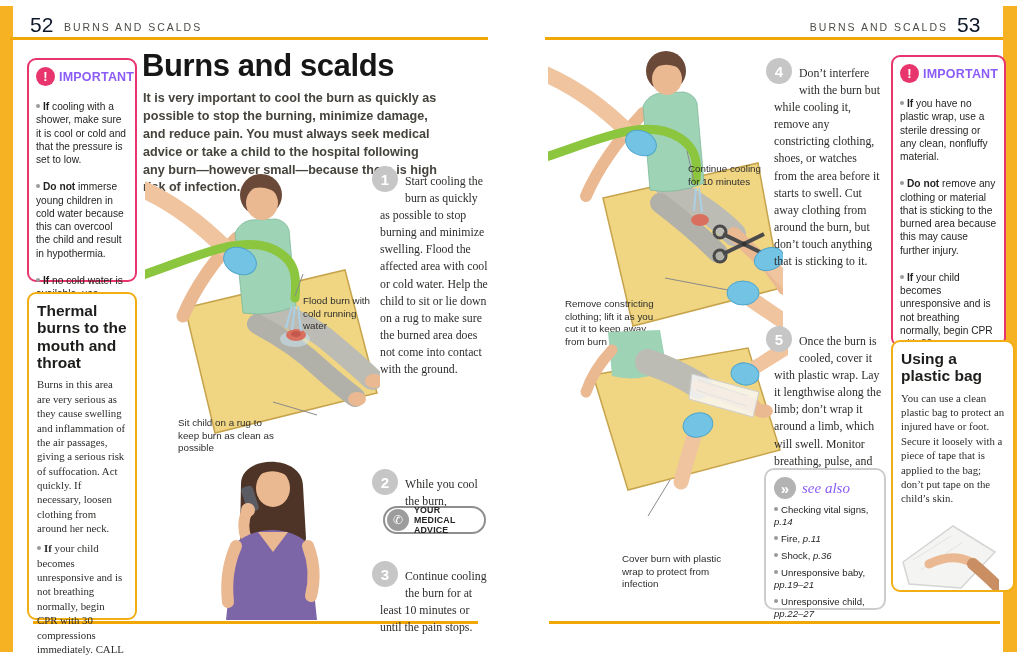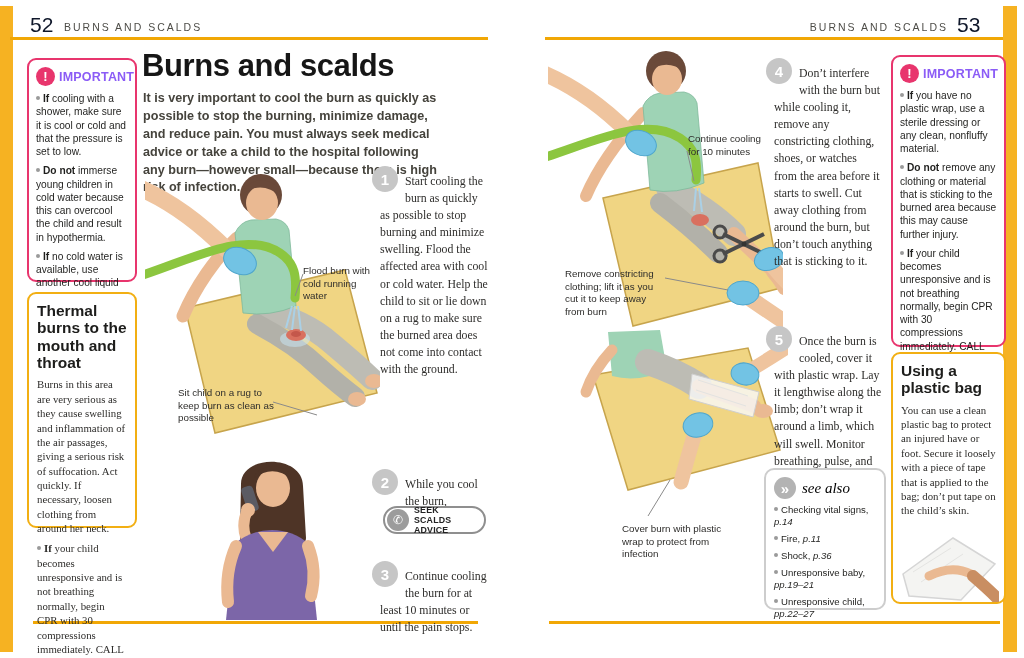--- a/index.html
+++ b/index.html
@@ -10,39 +10,39 @@
   .hrule{background:#F1A705;height:3px;}
   .pagenum{font-size:21px;color:#0f172a;}
   .runhead{font-size:10.5px;letter-spacing:2px;color:#4d4c47;}
   .title{font-size:31px;font-weight:bold;color:#161616;letter-spacing:-0.4px;}
   .intro{font-size:12.6px;font-weight:bold;color:#45433c;line-height:1.42;}
   .imp{border:2px solid #E8356D;border-radius:9px;background:#fff;padding:7px 7px 5px 7px;box-sizing:border-box;}
   .imp-head{display:flex;align-items:center;gap:4px;}
   .imp-icon{width:19px;height:19px;border-radius:50%;background:#E8356D;color:#fff;font-weight:bold;
             display:flex;align-items:center;justify-content:center;font-size:13px;flex:0 0 19px;}
   .imp-title{font-weight:bold;font-size:12.5px;color:#8b5cf6;letter-spacing:0.2px;}
-  .imp-item{font-size:10.2px;line-height:1.3;margin:6px 0 0 0;color:#1f1f1d;}
+  .imp-item{font-size:10.2px;line-height:1.3;margin:14px 0 0 0;color:#1f1f1d;}
   .dot{display:inline-block;width:4px;height:4px;border-radius:50%;background:#9a9a9a;margin-right:3px;vertical-align:2px;}
   .ybox{border:2px solid #F2AF13;border-radius:9px;background:#fff;padding:8px;box-sizing:border-box;}
   .box-title{font-size:15.5px;font-weight:bold;line-height:1.12;color:#1d1d1b;}
   .box-serif{font-family:"Liberation Serif",serif;font-size:10.8px;line-height:1.33;margin:6px 0 0 0;color:#2e2d2b;}
   .stepnum{float:left;width:26px;height:26px;border-radius:50%;background:#C6C6C6;color:#fff;
            font-weight:bold;font-size:15px;display:flex;align-items:center;justify-content:center;margin:1px 7px 2px 0;}
   .step-text{font-family:"Liberation Serif",serif;font-size:11.8px;line-height:1.45;color:#2e2d2b;margin:8px;}
-  .anno{font-size:9.8px;line-height:1.28;color:#2e2d2b;}
+  .anno{font-size:9.8px;line-height:1.28;color:#2e2d2b;margin-top:30px;}
   .badge{border:2px solid #8f8f8f;border-radius:16px;height:28px;display:flex;align-items:center;
          padding:0 7px 0 2px;gap:5px;background:#fff;box-sizing:border-box;}
   .badge-icon{width:22px;height:22px;border-radius:50%;background:#9c9c9c;color:#fff;display:flex;
               align-items:center;justify-content:center;font-size:12px;flex:0 0 22px;}
   .badge-text{font-size:8.8px;font-weight:bold;line-height:1.15;letter-spacing:0.2px;color:#222;}
   .sa{border:2px solid #cdcdcd;border-radius:10px;background:#fff;padding:7px 8px;box-sizing:border-box;}
   .sa-head{display:flex;align-items:center;gap:6px;}
   .sa-icon{width:22px;height:22px;border-radius:50%;background:#b3b3b3;color:#fff;display:flex;
            align-items:center;justify-content:center;font-size:15px;font-weight:bold;flex:0 0 22px;}
-  .sa-title{font-family:"Liberation Serif",serif;font-style:italic;font-size:15px;color:#000000;}
+  .sa-title{font-family:"Liberation Serif",serif;font-style:italic;font-size:15px;color:#8b5cf6;}
   .sa-item{font-size:9.6px;line-height:1.25;margin:5px 0 0 0;color:#1f1f1d;}
   .sa-ref{font-style:italic;}
   svg{display:block;}
 </style>
 </head>
 <body>
 
 <div class="abs vbar" style="left:0;top:6px;width:13px;height:646px"></div>
 <div class="abs vbar" style="left:1003px;top:6px;width:14px;height:646px"></div>
 <div class="abs hrule" style="left:10px;top:37px;width:478px"></div>
@@ -59,21 +59,21 @@
   <div class="imp-head">
     <span class="imp-icon">!</span>
     <span class="imp-title">IMPORTANT</span>
   </div>
   <p class="imp-item"><span class="dot"></span><b>If</b><span> cooling with a shower, make sure it is cool or cold and that the pressure is set to low.</span></p>
   <p class="imp-item"><span class="dot"></span><b>Do not</b><span> immerse young children in cold water because this can overcool the child and result in hypothermia.</span></p>
   <p class="imp-item"><span class="dot"></span><b>If</b><span> no cold water is available, use another cool liquid such as milk.</span></p>
   <p class="imp-item"><span class="dot"></span><b>Never</b><span> put lotions, lard, butter, or oil on a burn or scald.</span></p>
 </div>
 
-<div class="abs ybox" style="left:27px;top:292px;width:110px;height:236px">
+<div class="abs ybox" style="left:27px;top:292px;width:110px;height:328px">
   <div class="box-title">Thermal burns to the mouth and throat</div>
   <p class="box-serif">Burns in this area are very serious as they cause swelling and inflammation of the air passages, giving a serious risk of suffocation. Act quickly. If necessary, loosen clothing from around her neck.</p>
   <p class="box-serif"><span class="dot"></span><b>If</b><span> your child becomes unresponsive and is not breathing normally, begin CPR with 30 compressions immediately. CALL 911 OR YOUR LOCAL EMS.</span></p>
 </div>
 
 <div class="abs title" style="left:142px;top:48px">Burns and scalds</div>
 <div class="abs intro" style="left:143px;top:90px;width:294px">It is very important to cool the burn as quickly as possible to stop the burning, minimize damage, and reduce pain. You must always seek medical advice or take a child to the hospital following any burn—however small—because there is high risk of infection.</div>
 
 <svg class="abs" style="left:145px;top:158px" width="235" height="308" viewBox="0 0 235 308">
   <polygon points="40,150 200,112 232,235 70,275" fill="#F0D583" stroke="#C7A44C" stroke-width="1.5"></polygon>
@@ -107,21 +107,21 @@
   <div class="stepnum">1</div>
   <p class="step-text">Start cooling the burn as quickly as possible to stop burning and minimize swelling. Flood the affected area with cool or cold water. Help the child to sit or lie down on a rug to make sure the burned area does not come into contact with the ground.</p>
 </div>
 <div class="abs" style="left:372px;top:468px;width:124px">
   <div class="stepnum">2</div>
   <p class="step-text">While you cool the burn,</p>
 </div>
 <div class="abs badge" style="left:383px;top:506px;width:103px">
   <span class="badge-icon">✆</span>
   <span class="badge-text">
-    <span style="display:block">SEEK SCALDS</span>
+    <span style="display:block">YOUR MEDICAL</span>
     <span style="display:block">ADVICE</span>
   </span>
 </div>
 <div class="abs" style="left:372px;top:560px;width:126px">
   <div class="stepnum">3</div>
   <p class="step-text">Continue cooling the burn for at least 10 minutes or until the pain stops.</p>
 </div>
 
 <svg class="abs" style="left:196px;top:442px" width="150" height="180" viewBox="0 0 150 180">
   <path d="M45,42 C45,12 107,12 107,44 L110,96 C110,114 42,114 44,96 Z" fill="#4E3426"></path>
@@ -214,21 +214,21 @@
 <div class="abs imp" style="left:891px;top:55px;width:115px;height:292px">
   <div class="imp-head">
     <span class="imp-icon">!</span>
     <span class="imp-title">IMPORTANT</span>
   </div>
   <p class="imp-item"><span class="dot"></span><b>If</b><span> you have no plastic wrap, use a sterile dressing or any clean, nonfluffy material.</span></p>
   <p class="imp-item"><span class="dot"></span><b>Do not</b><span> remove any clothing or material that is sticking to the burned area because this may cause further injury.</span></p>
   <p class="imp-item"><span class="dot"></span><b>If</b><span> your child becomes unresponsive and is not breathing normally, begin CPR with 30 compressions immediately. CALL 911 OR YOUR LOCAL EMS.</span></p>
 </div>
 
-<div class="abs ybox" style="left:891px;top:352px;width:115px;height:252px">
+<div class="abs ybox" style="left:891px;top:340px;width:124px;height:252px">
   <div class="box-title">Using a plastic bag</div>
   <p class="box-serif">You can use a clean plastic bag to protect an injured have or foot. Secure it loosely with a piece of tape that is applied to the bag; don’t put tape on the child’s skin.</p>
   <svg width="98" height="78" viewBox="0 0 98 78" style="margin-top:6px">
     <polygon points="2,50 52,14 94,40 60,76 8,72" fill="#F4F4F2" stroke="#D5D5D5" stroke-width="1.5"></polygon>
     <line x1="12" y1="48" x2="50" y2="24" stroke="#E4E4E2" stroke-width="1"></line>
     <line x1="20" y1="58" x2="62" y2="30" stroke="#E4E4E2" stroke-width="1"></line>
     <path d="M28,52 C44,44 58,44 70,50" stroke="#EAB992" stroke-width="9" fill="none" stroke-linecap="round"></path>
     <path d="M96,74 C86,64 79,58 72,52" stroke="#C98E62" stroke-width="12" fill="none" stroke-linecap="round"></path>
   </svg>
 </div>

